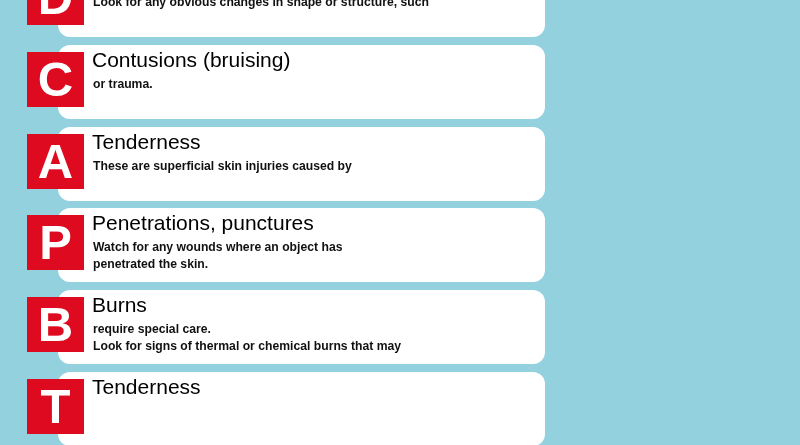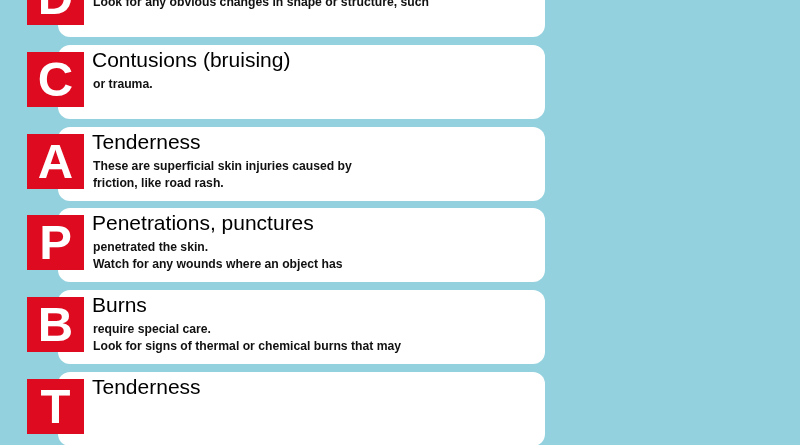--- a/index.html
+++ b/index.html
@@ -93,31 +93,30 @@
       <span>or trauma.</span>
     </div>
   </div>
 
   <div class="row" style="top:164px;">
     <div class="card"></div>
     <div class="badge">A</div>
     <div class="title">Tenderness</div>
     <div class="desc">
       <span>These are superficial skin injuries caused by</span>
-      <span>friction, like road rash.</span>
     </div>
   </div>
 
   <div class="row" style="top:245px;">
     <div class="card"></div>
     <div class="badge">P</div>
     <div class="title">Penetrations, punctures</div>
     <div class="desc">
+      <span>Watch for any wounds where an object has</span>
       <span>penetrated the skin.</span>
-      <span>Watch for any wounds where an object has</span>
     </div>
   </div>
 
   <div class="row" style="top:327px;">
     <div class="card"></div>
     <div class="badge">B</div>
     <div class="title">Burns</div>
     <div class="desc">
       <span>require special care.</span>
       <span>Look for signs of thermal or chemical burns that may</span>

